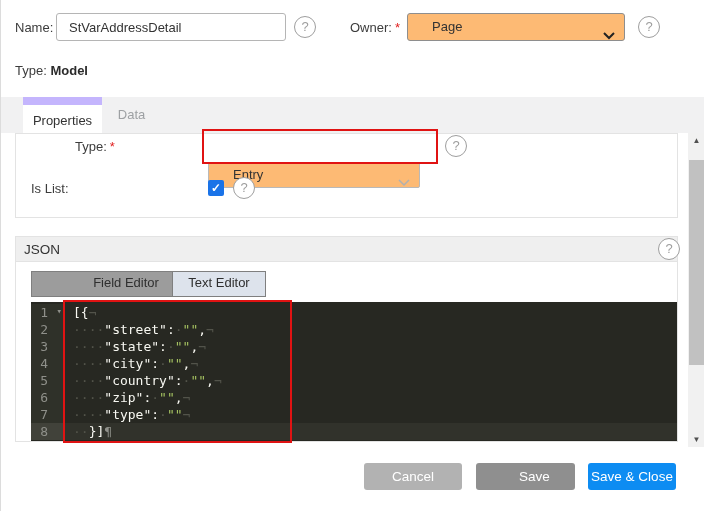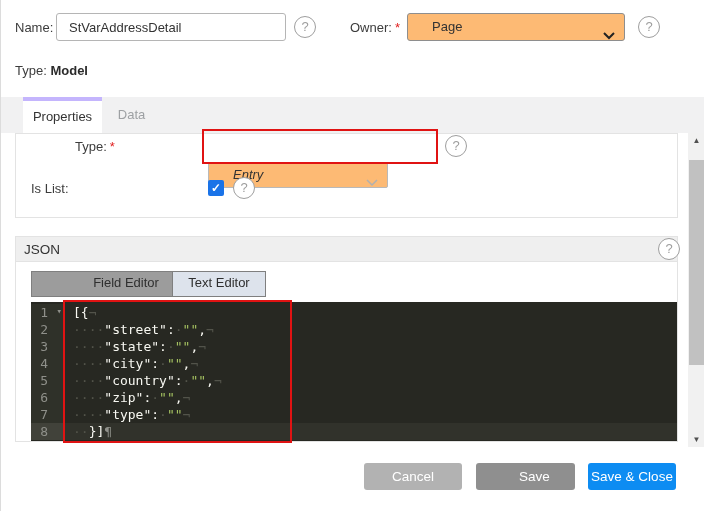--- a/index.html
+++ b/index.html
@@ -25,21 +25,21 @@
   }
   .select-box {
     height:28px; border:1px solid #8e8e8e; border-radius:3px; background:#fdba74;
     font-size:13px; color:#333; line-height:26px; padding-left:24px;
     position:relative;
   }
   .select-box.light { border-color:#b9b9b9; height:26px; line-height:24px; border-radius:2px; }
   .chev { position:absolute; right:9px; top:50%; margin-top:-4px; }
   .tabbar { left:0; top:97px; width:704px; height:36px; background:#f1f1f2; }
   .tab { height:36px; font-size:13px; text-align:center; }
-  .tab.active { background:#fff; border-top:4px solid #c4b5fd; color:#333; line-height:31px; }
+  .tab.active { background:#fff; border-top:8px solid #c4b5fd; color:#333; line-height:31px; }
   .tab.inactive { color:#9da0a3; line-height:36px; }
   .panel { background:#fff; border:1px solid #e3e3e3; }
   .json-header { background:#efefef; border-bottom:1px solid #e3e3e3; }
   .seg { display:inline-block; height:24px; line-height:22px; font-size:13px; text-align:center; color:#2f2f2f; }
   .seg-group { border:1px solid #7f7f7f; font-size:0; background:#9c9c9c; }
   .seg.field { width:93px; background:#9c9c9c; border-right:1px solid #7f7f7f; }
   .seg.text  { width:92px; background:#dde3ec; }
   .checkbox {
     width:16px; height:16px; background:#1a73e8; border-radius:2px; color:#fff;
     font-size:12px; line-height:16px; text-align:center; font-weight:bold;
@@ -98,21 +98,21 @@
   <div class="abs help" style="left:637px; top:16px;">?</div>
 
   <div class="abs lbl" style="left:14px; top:63px;"><span>Type:</span>&nbsp;<span class="bold">Model</span></div>
 
   <div class="abs tabbar"></div>
   <div class="abs tab active" style="left:22px; top:97px; width:79px;">Properties</div>
   <div class="abs tab inactive" style="left:101px; top:97px; width:59px;">Data</div>
 
   <div class="abs panel" style="left:14px; top:133px; width:663px; height:85px;"></div>
   <div class="abs lbl" style="left:30px; top:139px;margin-left:44px;"><span>Type:</span><span class="req">*</span></div>
-  <div class="abs select-box light" style="left:207px; top:134px; width:180px;font-style:italic;">
+  <div class="abs select-box light" style="left:207px; top:134px; width:212px;">
     <span>Entry</span>
     <span class="chev">
       <svg width="12" height="8" viewBox="0 0 12 8">
           <polyline points="1,1 6,6 11,1" fill="none" stroke="#b0b0b0" stroke-width="1.5"></polyline>
         </svg>
     </span>
   </div>
   <div class="abs red-rect" style="left:201px; top:129px; width:236px; height:35px;"></div>
   <div class="abs help" style="left:444px; top:135px;">?</div>
 

